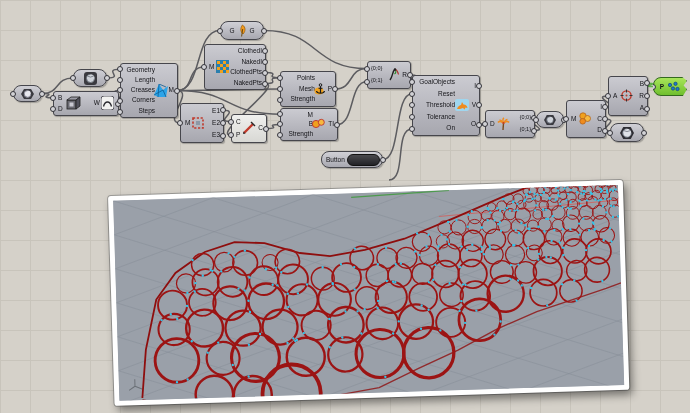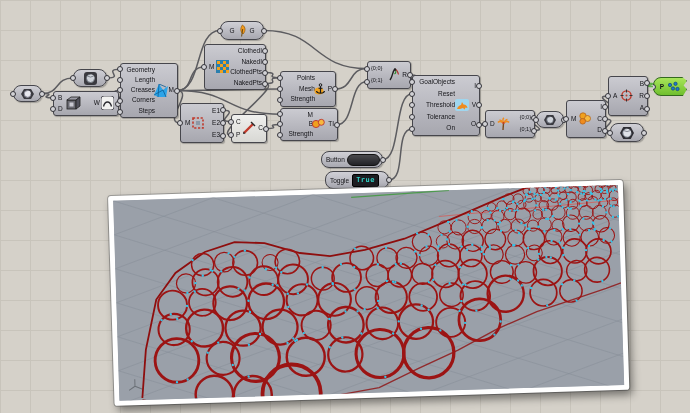--- a/index.html
+++ b/index.html
@@ -439,27 +439,20 @@
       </svg>
     <span class="nub nr"></span>
   </div>
 
   <div class="pill" style="left:321px;top:151px;width:56px;height:15px;justify-content:flex-start;padding-left:4px;">
     <span class="plabel">Button</span>
     <div class="btn-dark"></div>
     <span class="nub nr"></span>
   </div>
 
-  <div class="pill" style="left:325px;top:171px;width:58px;height:16px;justify-content:flex-start;padding-left:4px;gap:3px;">
-    <span class="plabel">Toggle</span>
-    <div class="tog-dark">
-        <span class="true-text">True</span>
-      </div>
-    <span class="nub nr"></span>
-  </div>
 
   <div id="vp">
     <svg id="vp-art" width="505" height="200" viewBox="0 0 505 200">
         <rect x="0" y="0" width="505" height="200" fill="#9aa0a9"></rect>
         <line x1="0" y1="-476" x2="505" y2="-304.29999999999995" stroke="#878d97" stroke-width="0.7" opacity="0.75"></line>
         <line x1="0" y1="-476" x2="505" y2="-647.7" stroke="#878d97" stroke-width="0.7" opacity="0.75"></line>
         <line x1="0" y1="-442" x2="505" y2="-270.29999999999995" stroke="#878d97" stroke-width="0.7" opacity="0.75"></line>
         <line x1="0" y1="-442" x2="505" y2="-613.7" stroke="#878d97" stroke-width="0.7" opacity="0.75"></line>
         <line x1="0" y1="-408" x2="505" y2="-236.29999999999998" stroke="#878d97" stroke-width="0.7" opacity="0.75"></line>
         <line x1="0" y1="-408" x2="505" y2="-579.7" stroke="#878d97" stroke-width="0.7" opacity="0.75"></line>

